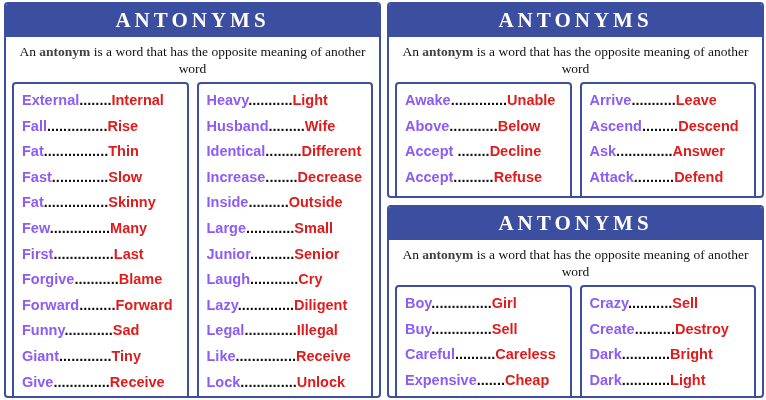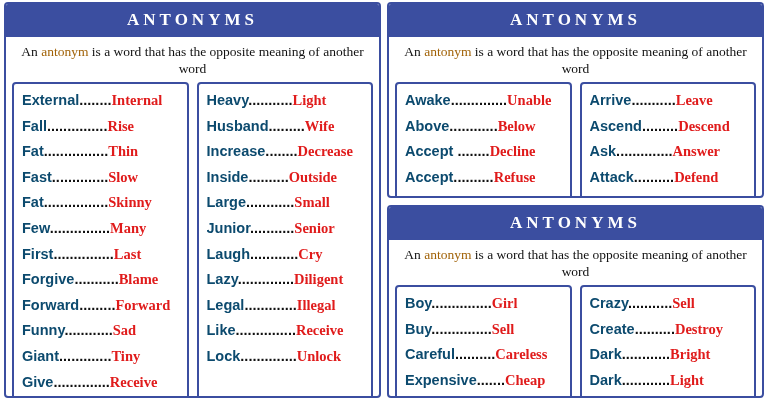--- a/index.html
+++ b/index.html
@@ -42,36 +42,36 @@
     border: 2px solid #3b4ea0;
     border-radius: 4px;
     overflow: hidden;
   }
   .card-title {
     background: #3b4ea0;
     color: #ffffff;
     text-align: center;
     font-weight: bold;
     letter-spacing: 4px;
-    font-size: 17px;
+    font-size: 21px;
     line-height: 28px;
     padding: 2px 0 3px 0;
     font-family: "Liberation Serif", serif;
   }
   .card-sub {
     text-align: center;
     font-size: 13.5px;
     line-height: 17px;
     color: #111111;
     padding: 6px 10px 5px 10px;
     font-family: "Liberation Serif", serif;
   }
   .card-sub .hl {
-    color: #a16207;
-    font-weight: normal;
+    color: #404040;
+    font-weight: bold;
   }
   .lists {
     display: flex;
     gap: 8px;
     padding: 0 6px 6px 6px;
     box-sizing: border-box;
   }
   .list-box {
     flex: 1 1 0;
     border: 2px solid #3b4ea0;
@@ -84,29 +84,28 @@
   .entry {
     font-size: 14.5px;
     line-height: 25.6px;
     white-space: nowrap;
     font-family: "Liberation Sans", sans-serif;
     font-weight: bold;
     color: #111111;
     overflow: hidden;
   }
   .entry .w {
-    color: #0c4a6e;
+    color: #8b5cf6;
   }
   .entry .dots {
     color: #111111;
     letter-spacing: 0px;
   }
   .entry .a {
     color: #e01b1b;
-    font-family: Liberation Serif, serif;
   }
   
   #card-main {
     position: absolute;
     left: 4px;
     top: 2px;
     width: 377px;
     height: 396px;
   }
   #card-main .entry { line-height: 25.6px; }
@@ -148,20 +147,21 @@
           <div class="entry"><span class="w">Forgive</span><span class="dots">...........</span><span class="a">Blame</span></div>
           <div class="entry"><span class="w">Forward</span><span class="dots">.........</span><span class="a">Forward</span></div>
           <div class="entry"><span class="w">Funny</span><span class="dots">............</span><span class="a">Sad</span></div>
           <div class="entry"><span class="w">Giant</span><span class="dots">.............</span><span class="a">Tiny</span></div>
           <div class="entry"><span class="w">Give</span><span class="dots">..............</span><span class="a">Receive</span></div>
           <div class="entry"></div>
         </div>
         <div class="list-box">
           <div class="entry"><span class="w">Heavy</span><span class="dots">...........</span><span class="a">Light</span></div>
           <div class="entry"><span class="w">Husband</span><span class="dots">.........</span><span class="a">Wife</span></div>
+          <div class="entry"><span class="w">Identical</span><span class="dots">.........</span><span class="a">Different</span></div>
           <div class="entry"><span class="w">Increase</span><span class="dots">........</span><span class="a">Decrease</span></div>
           <div class="entry"><span class="w">Inside</span><span class="dots">..........</span><span class="a">Outside</span></div>
           <div class="entry"><span class="w">Large</span><span class="dots">............</span><span class="a">Small</span></div>
           <div class="entry"><span class="w">Junior</span><span class="dots">...........</span><span class="a">Senior</span></div>
           <div class="entry"><span class="w">Laugh</span><span class="dots">............</span><span class="a">Cry</span></div>
           <div class="entry"><span class="w">Lazy</span><span class="dots">..............</span><span class="a">Diligent</span></div>
           <div class="entry"><span class="w">Legal</span><span class="dots">.............</span><span class="a">Illegal</span></div>
           <div class="entry"><span class="w">Like</span><span class="dots">...............</span><span class="a">Receive</span></div>
           <div class="entry"><span class="w">Lock</span><span class="dots">..............</span><span class="a">Unlock</span></div>
           <div class="entry"></div>

